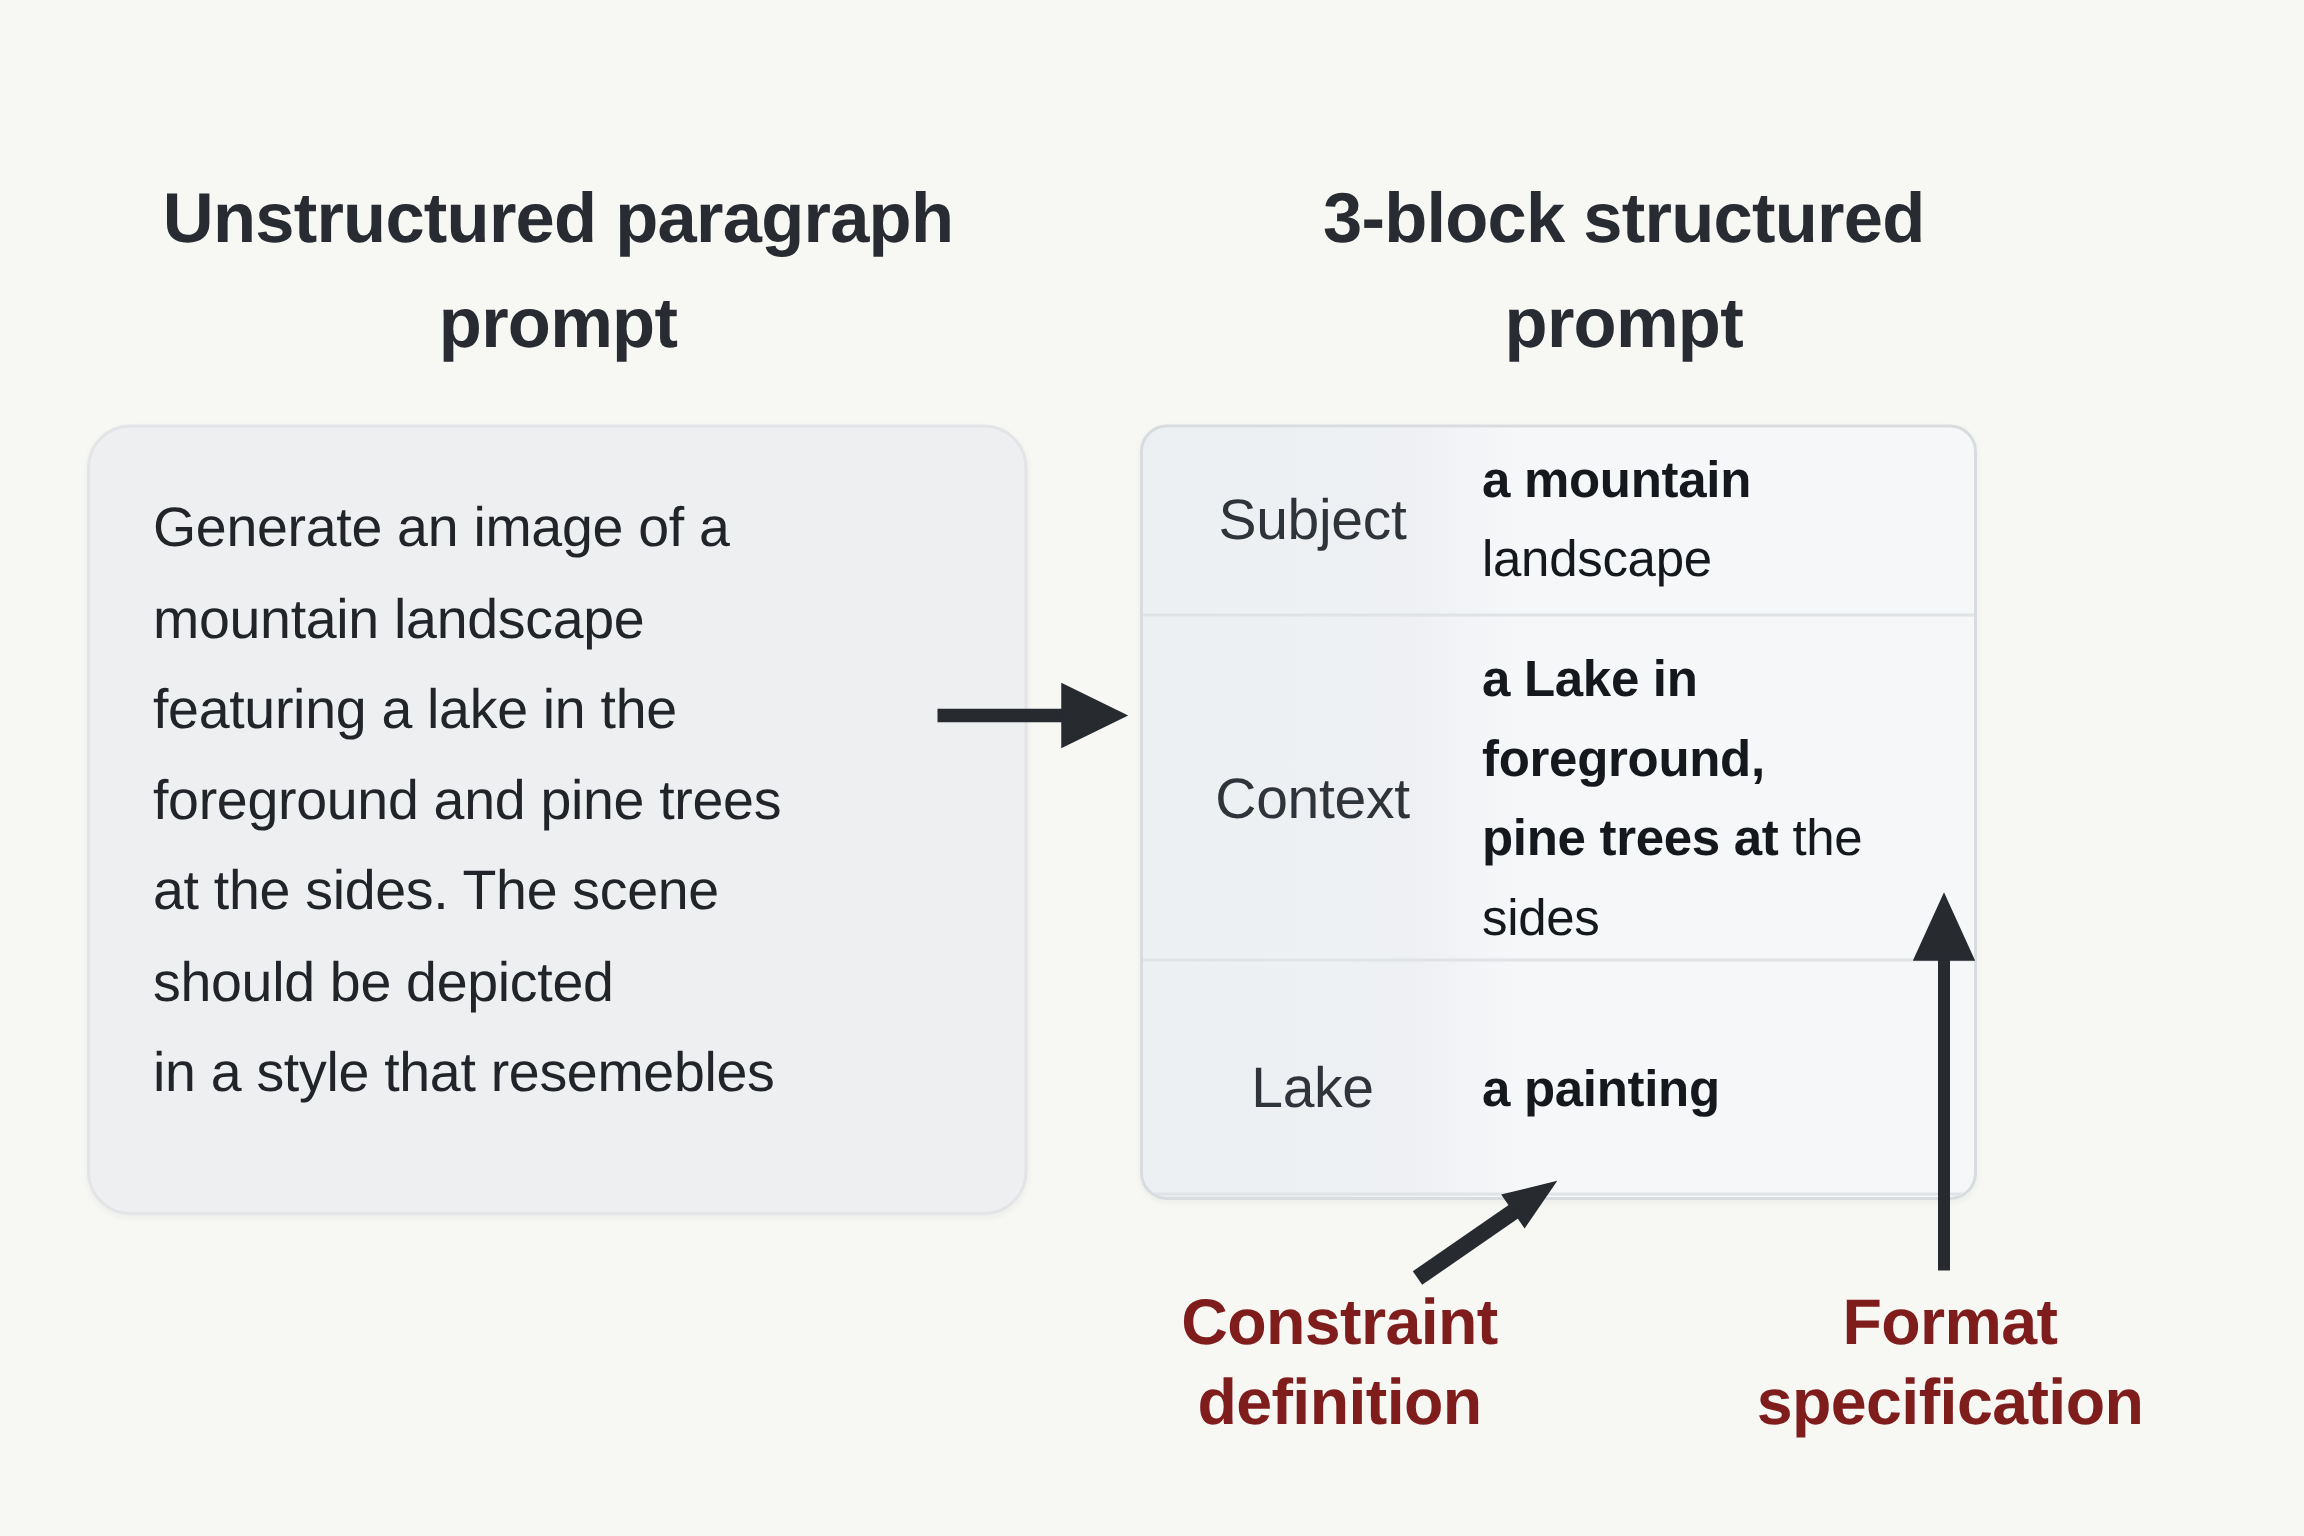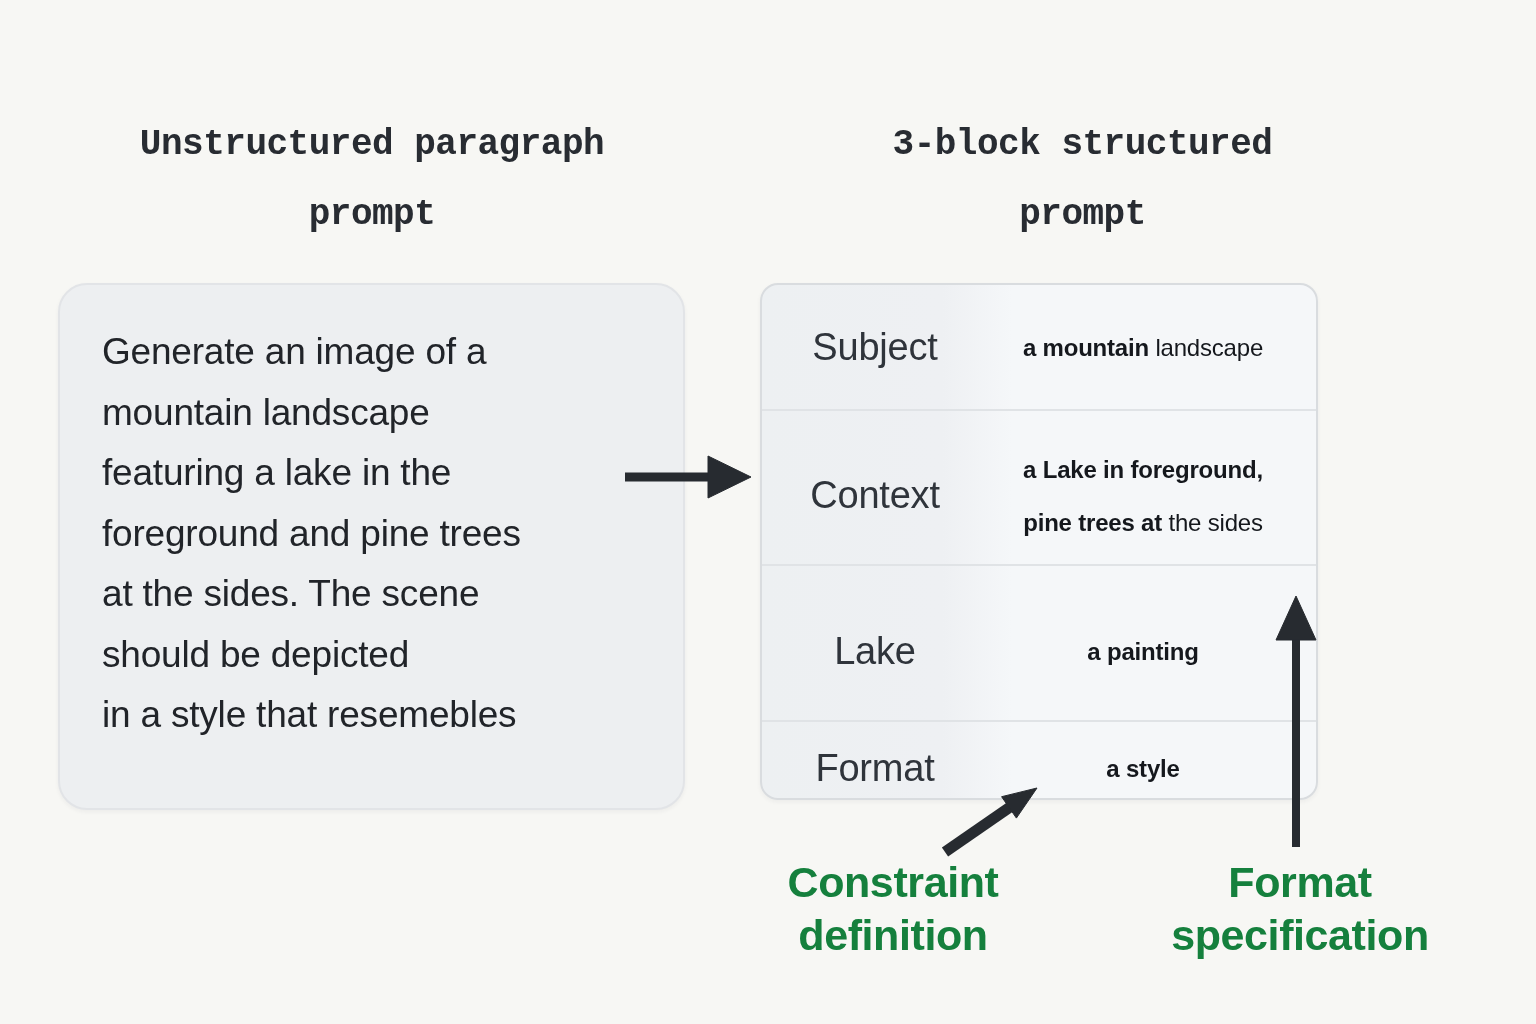--- a/index.html
+++ b/index.html
@@ -4,22 +4,22 @@
 <style>
   html,body{margin:0;padding:0;background:#e9e9e7;}
   .frame{
     position:relative;width:1536px;height:1024px;overflow:hidden;
     background:#f7f7f4;
     font-family:"Liberation Sans",sans-serif;
     color:#23262c;
   }
   .heading{
     position:absolute;top:110px;text-align:center;
-    font-size:36px;line-height:70px;font-weight:700;
-    letter-spacing:-0.5px;color:#282c32;white-space:pre-line;font-family:Liberation Mono, monospace;
+    font-size:47px;line-height:70px;font-weight:700;
+    letter-spacing:-0.5px;color:#282c32;white-space:pre-line;
   }
   .heading-left{left:40px;width:664px;}
   .heading-right{left:790px;width:585px;}
   .para-box{
     position:absolute;left:58px;top:283px;width:627px;height:527px;
     box-sizing:border-box;background:#edeff1;
     border:2px solid #e2e4e7;border-radius:29px;
     box-shadow:0 2px 4px rgba(40,44,50,0.05);
   }
   .para-text{
@@ -42,29 +42,29 @@
   .trow:last-child{border-bottom:none;flex:1 1 auto;}
   .trow-1{flex:0 0 126px;}
   .trow-2{flex:0 0 139px;}
   .trow-3{flex:0 0 140px;}
   .tlabel{
     flex:0 0 226px;text-align:center;
     font-size:38px;font-weight:400;color:#2f343b;letter-spacing:-0.2px;
   }
   .tvalue{
     flex:1 1 auto;padding-right:18px;
-    font-size:24px;line-height:53px;color:#15181d;
-    white-space:pre-line;letter-spacing:-0.2px;text-align:center;
+    font-size:34px;line-height:53px;color:#15181d;
+    white-space:pre-line;letter-spacing:-0.2px;
   }
   .vb{font-weight:700;}
   .vr{font-weight:400;}
   .annot{
     position:absolute;top:856px;text-align:center;
     font-size:43px;line-height:53px;font-weight:700;
-    color:#15803d;white-space:pre-line;letter-spacing:-0.4px;
+    color:#7f1d1d;white-space:pre-line;letter-spacing:-0.4px;
   }
   .annot-left{left:733px;width:320px;}
   .annot-right{left:1140px;width:320px;}
   .arrow-svg{position:absolute;z-index:5;}
   .arrow-svg *{stroke:#272b30;fill:#272b30;}
   .arrow-line{fill:none;stroke-linecap:butt;}
 </style>
 </head>
 <body>
 

